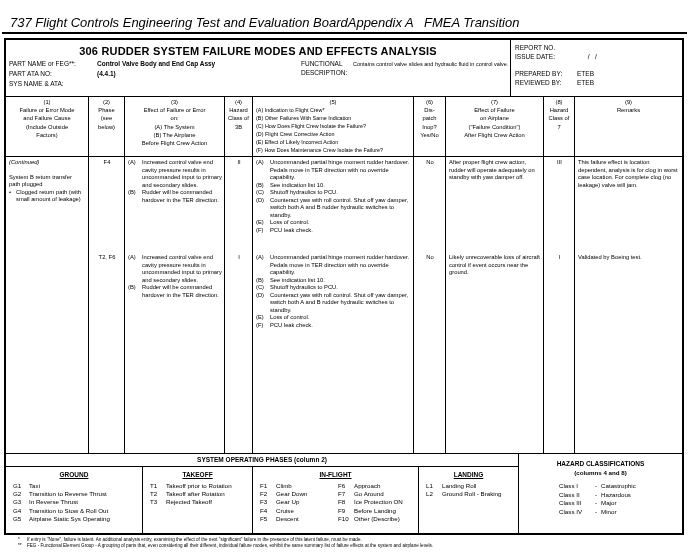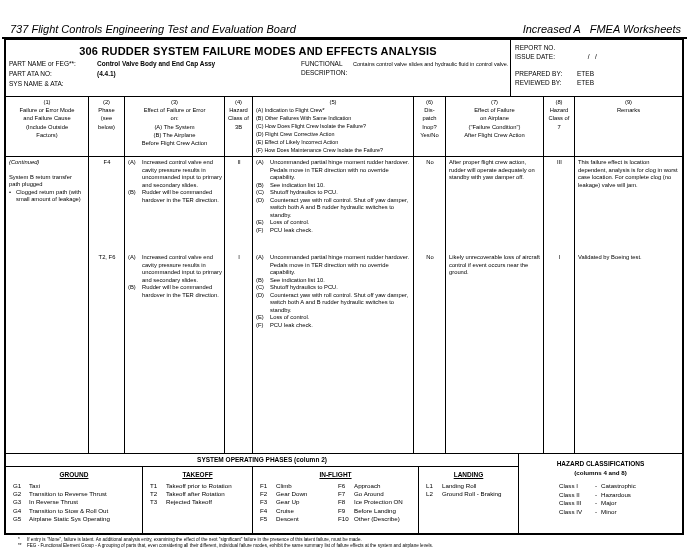--- a/index.html
+++ b/index.html
@@ -1,21 +1,21 @@
 <!DOCTYPE html>
 <html><head>
 <meta charset="utf-8">
 <style>
   * { margin:0; padding:0; box-sizing:border-box; }
   html,body { width:689px; height:559px; }
   body { font-family:"Liberation Sans", sans-serif; background:#fff; color:#000; }
   .page { position:relative; width:689px; height:559px; overflow:hidden; background:#fff; }
 
-  .page-header { display:flex; justify-content:space-between; font-style:italic; font-size:11px;
-                 padding:15px 6px 2px 8px; border-bottom:2px solid #000; margin:8px 2px; }
+  .page-header { display:flex; justify-content:flex-start; font-style:italic; font-size:13px;
+                 padding:15px 6px 2px 8px; border-bottom:2px solid #000; margin:0 2px; }
   .pre { white-space:pre-line; }
   .pre-space { white-space:pre; }
 
   .main-table { position:absolute; left:4px; top:38px; width:680px; height:497px;
                 border:2px solid #000; display:flex; flex-direction:column; background:#fff; }
 
   
   .title-row { display:flex; height:57px; border-bottom:1px solid #000; flex-shrink:0; }
   .title-left { flex:1; padding-top:5px; overflow:hidden; }
   .doc-title { text-align:center; font-weight:bold; font-size:11px; letter-spacing:.2px; }
@@ -84,21 +84,21 @@
   .fline { display:flex; }
   .fmark { width:9px; flex-shrink:0; }
 </style>
 </head>
 <body>
 
 <div class="page">
 
   <div class="page-header">
     <span class="pre-space">737 Flight Controls Engineering Test and Evaluation Board</span>
-    <span class="pre-space">Increased A   FMEA Worksheets</span>
+    <span class="pre-space">Appendix A   FMEA Transition</span>
   </div>
 
   <div class="main-table">
 
     <div class="title-row">
       <div class="title-left">
         <div class="doc-title">306 RUDDER SYSTEM FAILURE MODES AND EFFECTS ANALYSIS</div>
         <div class="info-grid">
           <div class="info-left">
             <div class="info-line">

